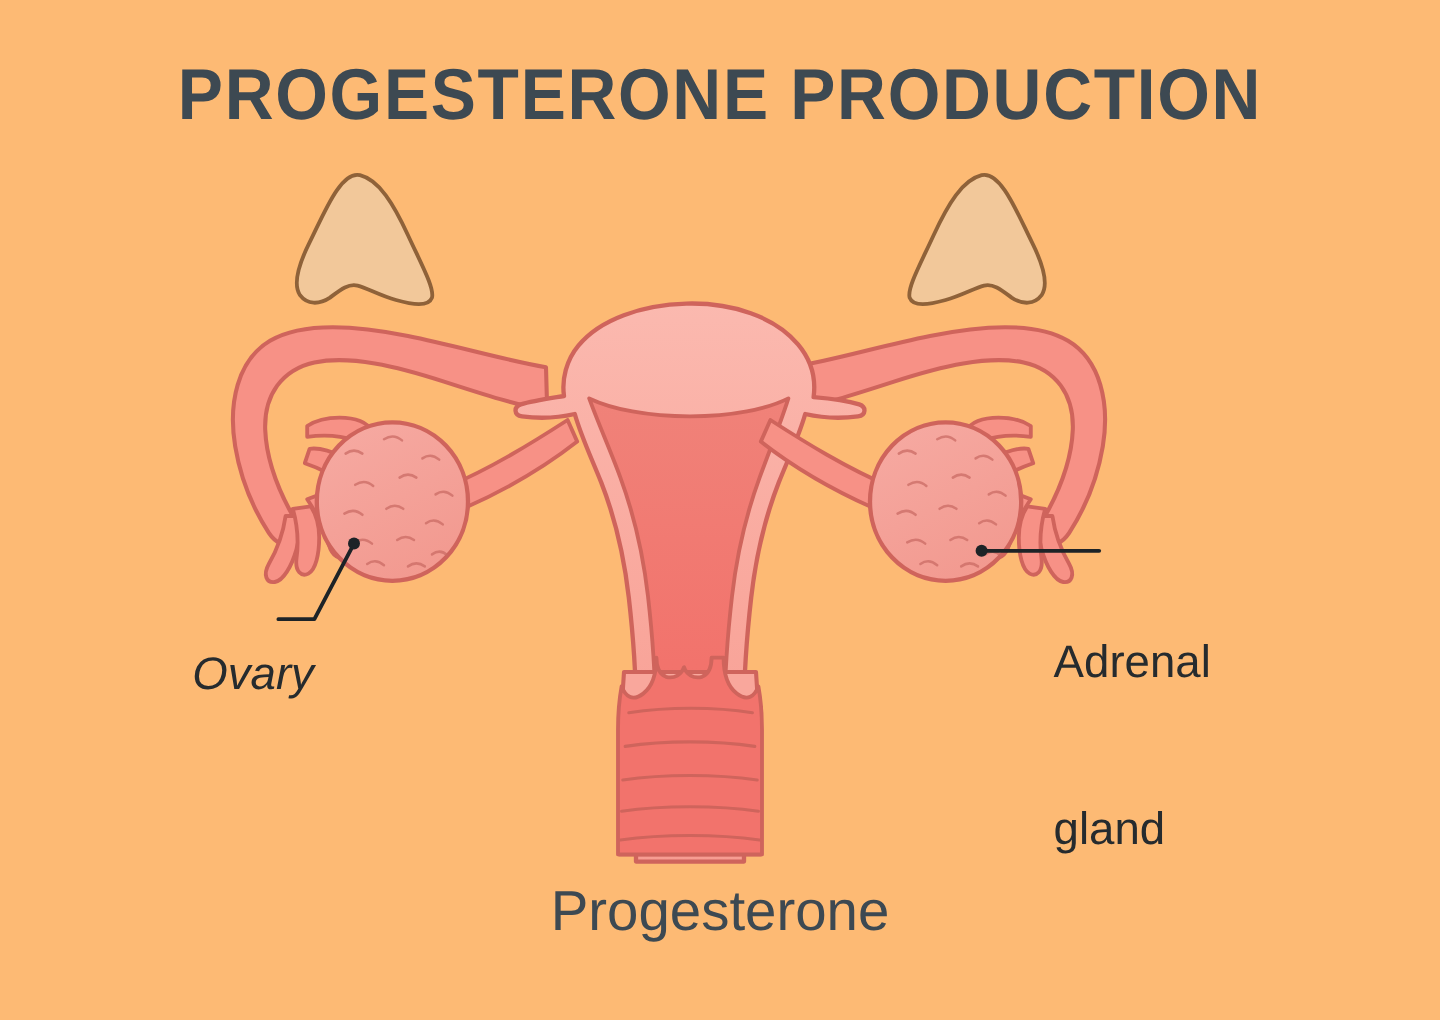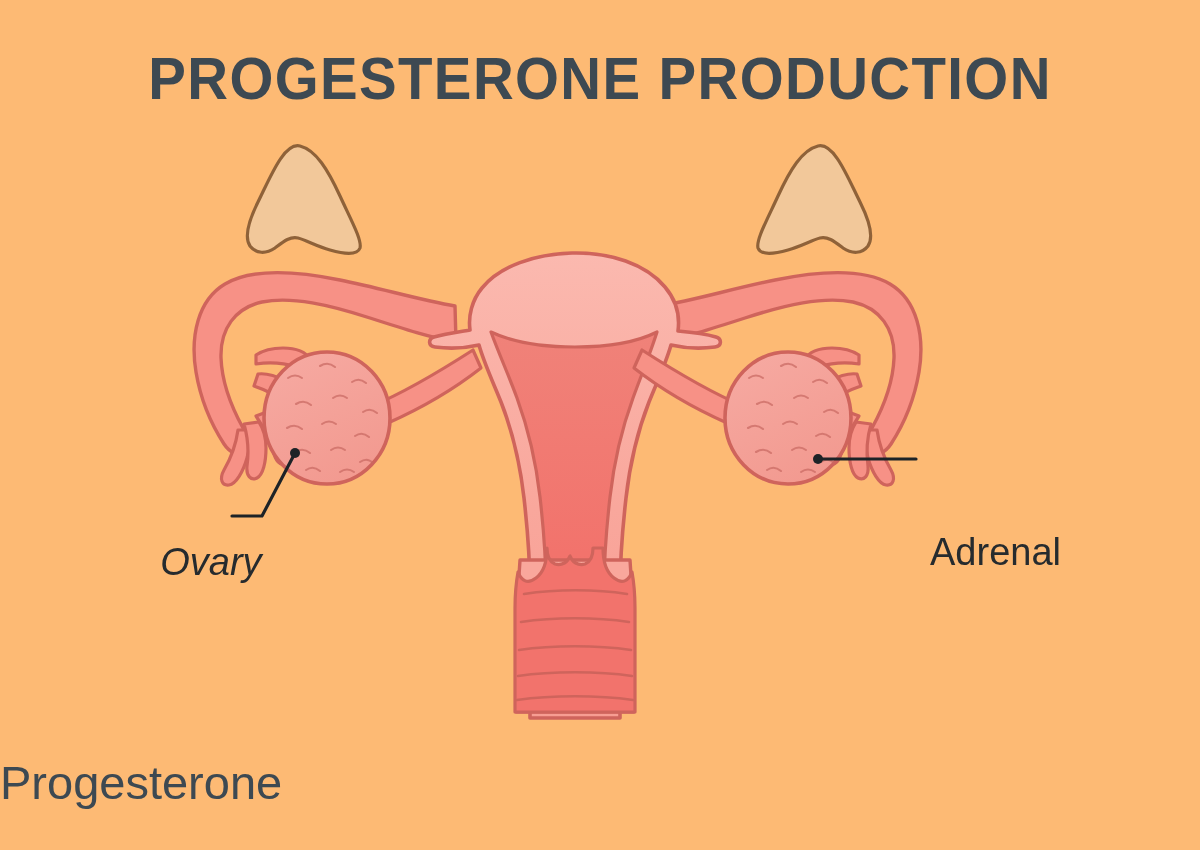--- a/index.html
+++ b/index.html
@@ -30,24 +30,24 @@
     font-size: 60px;
     font-weight: bold;
     letter-spacing: 1.5px;
     color: #3d4952;
     transform: scaleX(0.94);
     transform-origin: 50% 50%;
     white-space: nowrap;
   }
   #caption {
     position: absolute;
-    top: 755px;
+    top: 731px;
     left: 0;
     width: 1200px;
-    text-align: left;
+    text-align: center;
     font-family: "Liberation Sans", sans-serif;
     font-size: 47px;
     font-weight: normal;
     color: #3d4952;
     white-space: nowrap;
   }
   .anno-label {
     position: absolute;
     font-family: "Liberation Sans", sans-serif;
     font-size: 38px;
@@ -55,21 +55,21 @@
     line-height: 1.22;
     white-space: pre;
   }
   #label-ovary {
     left: 118px;
     top: 493px;
     text-align: right;
     font-style: italic;
   }
   #label-adrenal {
-    left: 930px;
+    left: 878px;
     top: 436px;
     text-align: left;
   }
   #figure {
     position: absolute;
     left: 0;
     top: 0;
   }
 </style>
 </head>
@@ -351,17 +351,18 @@
     </g>
 
   </svg>
 
   <div class="anno-label" id="label-ovary">
     <span>Ovary</span>
   </div>
 
   <div class="anno-label" id="label-adrenal">
     <div>Adrenal</div>
+    <div>gland</div>
   </div>
 
   <div id="caption">Progesterone</div>
 
 </div>
 
 </body></html>

